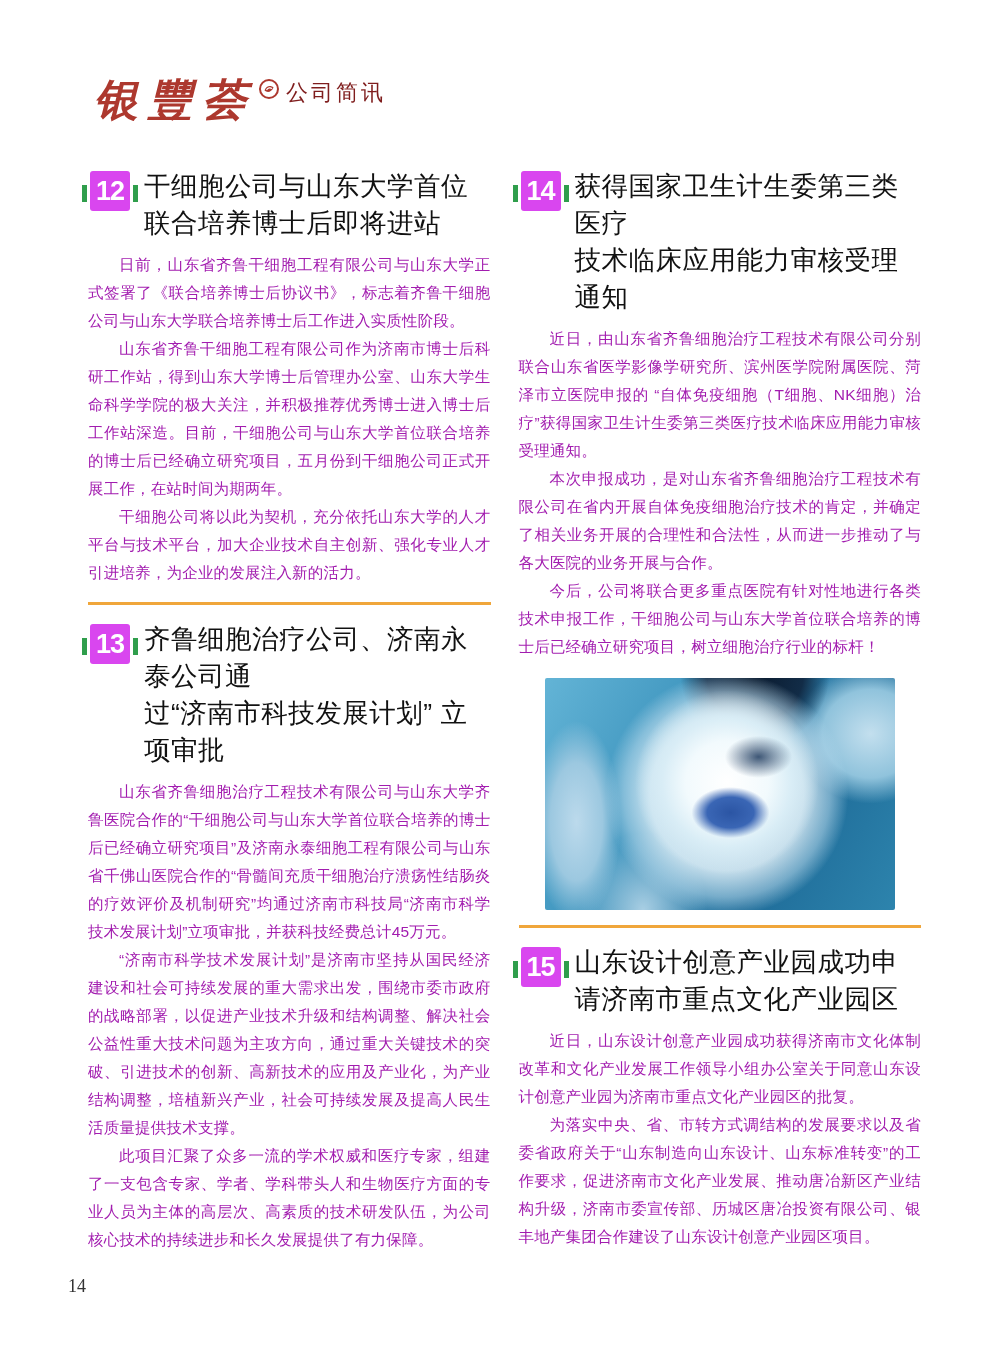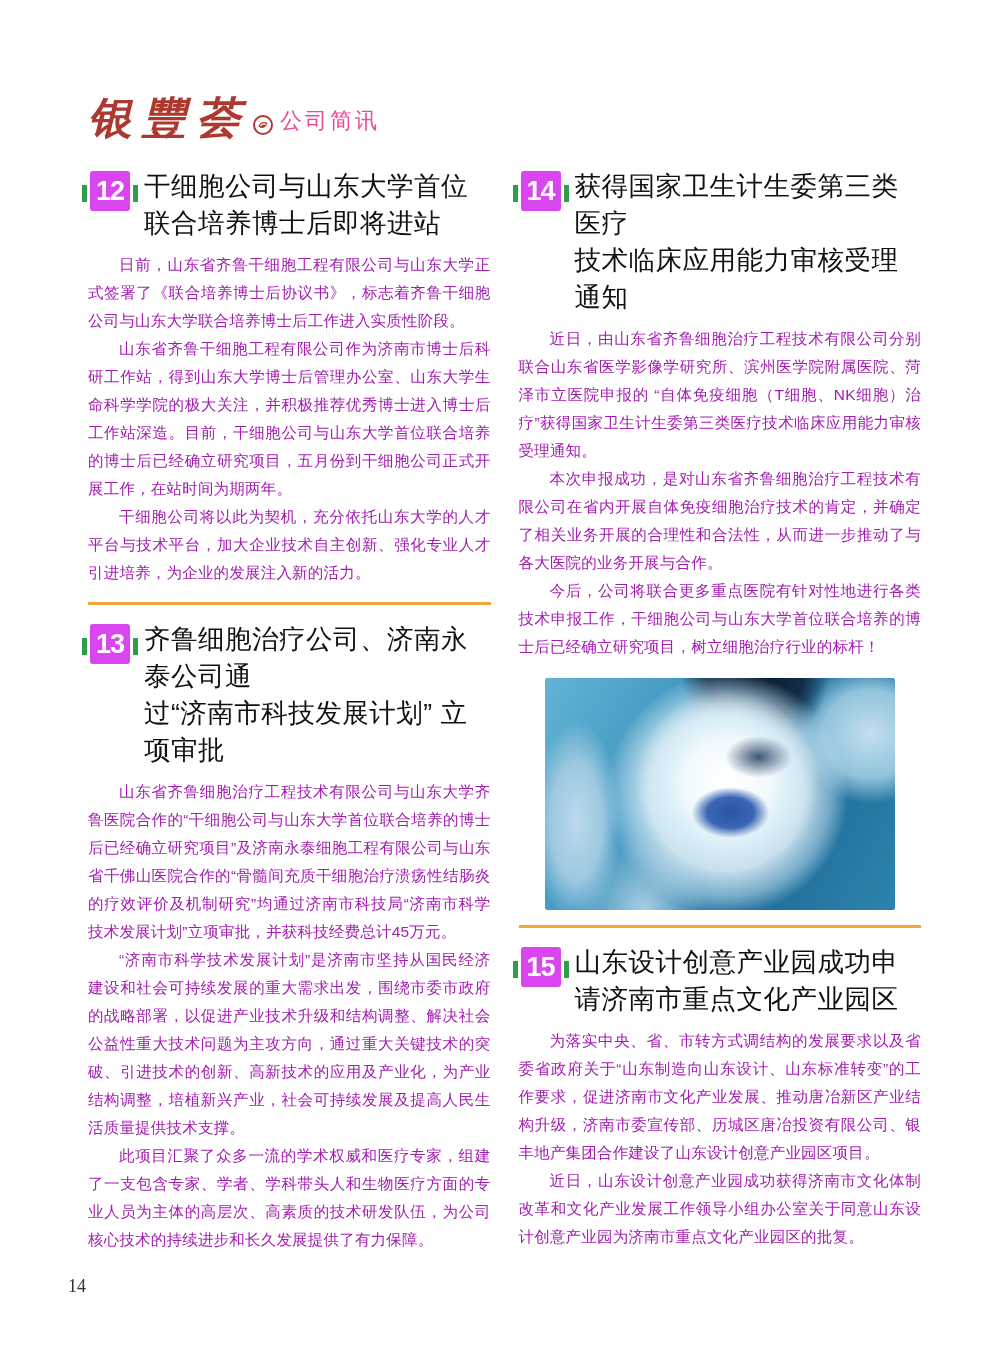--- a/index.html
+++ b/index.html
@@ -7,29 +7,29 @@
   body {
     width:1000px; height:1357px;
     position:relative;
     font-family:"Liberation Sans", sans-serif;
     color:#2a2a2a;
     overflow:hidden;
   }
   .page { position:relative; width:1000px; height:1357px; padding:78px 79px 0 88px; }
 
   
-  .header { display:flex; align-items:flex-end; margin-left:0; margin-bottom:28px; height:62px; }
+  .header { display:flex; align-items:flex-start; margin-left:6px; margin-bottom:28px; height:62px; }
   .logo {
     font-family:"DejaVu Serif", serif;
     font-weight:bold; font-style:italic;
     font-size:44px; line-height:1;
     color:#ad382e; letter-spacing:10px;
   }
   .swirl { margin:0 6px 4px 2px; flex:0 0 auto; }
-  .section-label { font-size:22px; color:#ec4899; letter-spacing:3px; padding-bottom:4px; }
+  .section-label { font-size:22px; color:#7f1d1d; letter-spacing:3px; padding-bottom:4px; }
 
   
   .columns { display:flex; gap:28px; }
   .col { width:403px; }
 
   
   .article-header { display:flex; align-items:flex-start; margin-bottom:9px; }
   .badge {
     position:relative; flex:0 0 auto;
     width:40px; height:40px; margin:3px 14px 0 2px;
@@ -159,21 +159,21 @@
           <div class="badge">
             <span class="bar left"></span>
             <span class="num">15</span>
             <span class="bar right"></span>
           </div>
           <h2 class="title">
             <span class="title-line">山东设计创意产业园成功申</span>
             <span class="title-line">请济南市重点文化产业园区</span>
           </h2>
         </div>
+        <p>近日，山东设计创意产业园成功获得济南市文化体制改革和文化产业发展工作领导小组办公室关于同意山东设计创意产业园为济南市重点文化产业园区的批复。</p>
         <p>为落实中央、省、市转方式调结构的发展要求以及省委省政府关于“山东制造向山东设计、山东标准转变”的工作要求，促进济南市文化产业发展、推动唐冶新区产业结构升级，济南市委宣传部、历城区唐冶投资有限公司、银丰地产集团合作建设了山东设计创意产业园区项目。</p>
-        <p>近日，山东设计创意产业园成功获得济南市文化体制改革和文化产业发展工作领导小组办公室关于同意山东设计创意产业园为济南市重点文化产业园区的批复。</p>
       </div>
 
     </div>
   </div>
 
   <div class="page-number">14</div>
 </div>
 
 </body></html>

